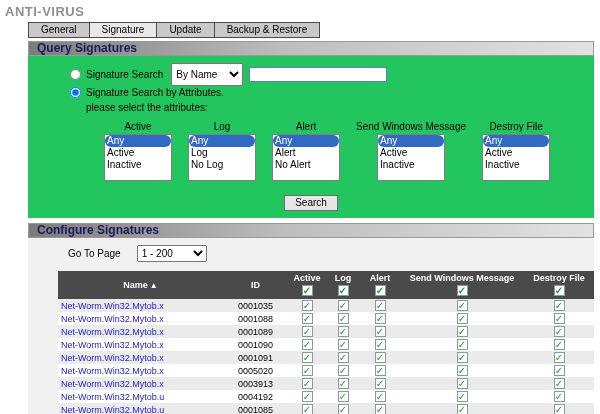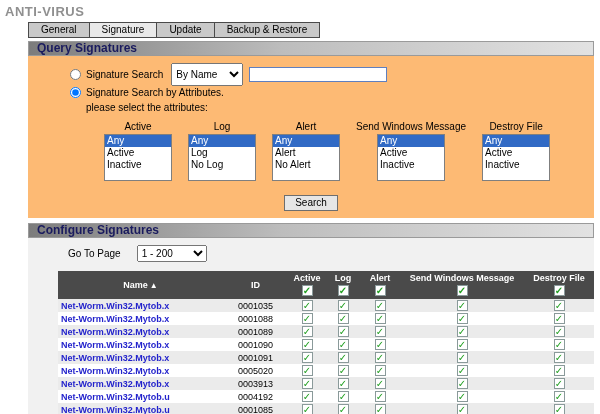--- a/index.html
+++ b/index.html
@@ -9,52 +9,52 @@
     padding: 4px 0 3px 5px; }
   .tabbar { display: flex; margin-left: 28px; }
   .tab { background: #c9c9c9; border: 1px solid #4a4a4a; border-left-width: 0;
     padding: 1px 12px 2px 12px; font-size: 10px; color: #000; cursor: default; }
   .tab:first-child { border-left-width: 1px; }
   .tab.active { background: #e9e9e9; }
   .content { margin: 3px 6px 0 28px; width: 566px; }
   .section-header { background: linear-gradient(to right, #7c7c7c 0%, #bdbdbd 45%, #e2e2e2 100%);
     border: 1px solid #9a9a9a; color: #1a1b5e; font-weight: bold; font-size: 12px;
     height: 15px; line-height: 13px; padding-left: 8px; }
-  .query-body { background: #fdba74; padding: 9px 0 7px 0; }
+  .query-body { background: #22c55e; padding: 9px 0 7px 0; }
   .form-row { margin-left: 42px; font-size: 10px; display: flex; align-items: center;
     height: 18px; }
   .form-row input[type=radio] { width: 11px; height: 11px; margin-right: 5px; }
   .byname-select { font-size: 10px; height: 23px; margin-left: 8px; width: 72px; }
   .search-input { width: 138px; height: 15px; border: 1px solid #5f7fbf; margin-left: 6px; }
   .hint { margin-left: 58px; font-size: 10px; margin-top: 1px; }
   .listboxes { display: flex; margin: 8px 0 0 76px; gap: 16px; }
   .lb-group { text-align: center; }
   .lb-label { font-size: 10px; margin-bottom: 2px; white-space: nowrap; }
   .listbox { width: 68px; height: 47px; margin: 0 auto; background: #fff;
     border: 1px solid #7f7f7f; font-size: 10px; text-align: left; overflow: hidden; }
   .lb-opt { height: 12px; line-height: 12px; padding: 0 2px; white-space: nowrap; }
-  .lb-opt.sel { background: #316ac5; color: #fff; }
+  .lb-opt.sel { background: #316ac5; color: #fff; border-radius: 6px; }
   .search-row { text-align: center; margin-top: 11px; }
   .search-btn { font-size: 10px; font-family: "Liberation Sans", sans-serif;
     padding: 1px 10px 2px 10px; background: #e6e6e6; border: 1px solid #6e6e6e; }
   .section-gap { height: 5px; background: #fff; }
   .configure-body { background: #f1f1f1; padding: 7px 0 0 0; height: 230px; }
   .goto-row { margin-left: 40px; font-size: 10px; display: flex; align-items: center;
     gap: 16px; margin-bottom: 9px; }
   .page-select { font-size: 10px; height: 17px; width: 70px; }
   table { border-collapse: collapse; margin-left: 30px; width: 536px; background: #fff; }
   thead th { background: #4a4a4a; color: #fff; font-size: 9px; font-weight: bold;
     padding: 2px 2px 3px 2px; text-align: center; vertical-align: middle; }
   .hlabel { margin-bottom: 2px; white-space: nowrap; }
   .sort-icon::after { content: "▲"; font-size: 8px; margin-left: 2px; color: #fff; }
   tbody td { font-size: 9px; height: 13px; padding: 0 3px; white-space: nowrap; }
   tbody tr.even { background: #ebebeb; }
   tbody tr.odd { background: #ffffff; }
   .name-cell { text-align: left; }
-  .sig-link { color: #2323cc; cursor: pointer; font-weight: bold; }
+  .sig-link { color: #2323cc; cursor: pointer; }
   .id-cell { text-align: center; color: #000; }
   .cb-cell { text-align: center; }
   .cb { display: inline-block; width: 11px; height: 11px; background: #fff;
     border: 1px solid #8a9a9a; line-height: 9px; font-size: 10px; color: #1f9e1f;
     text-align: center; vertical-align: middle; }
   .cb.checked::after { content: "✓"; }
   .th-name { width: 165px; } .th-id { width: 65px; }
   .th-active { width: 38px; } .th-log { width: 34px; } .th-alert { width: 40px; }
   .th-swm { width: 124px; } .th-destroy { width: 70px; }
 </style>

